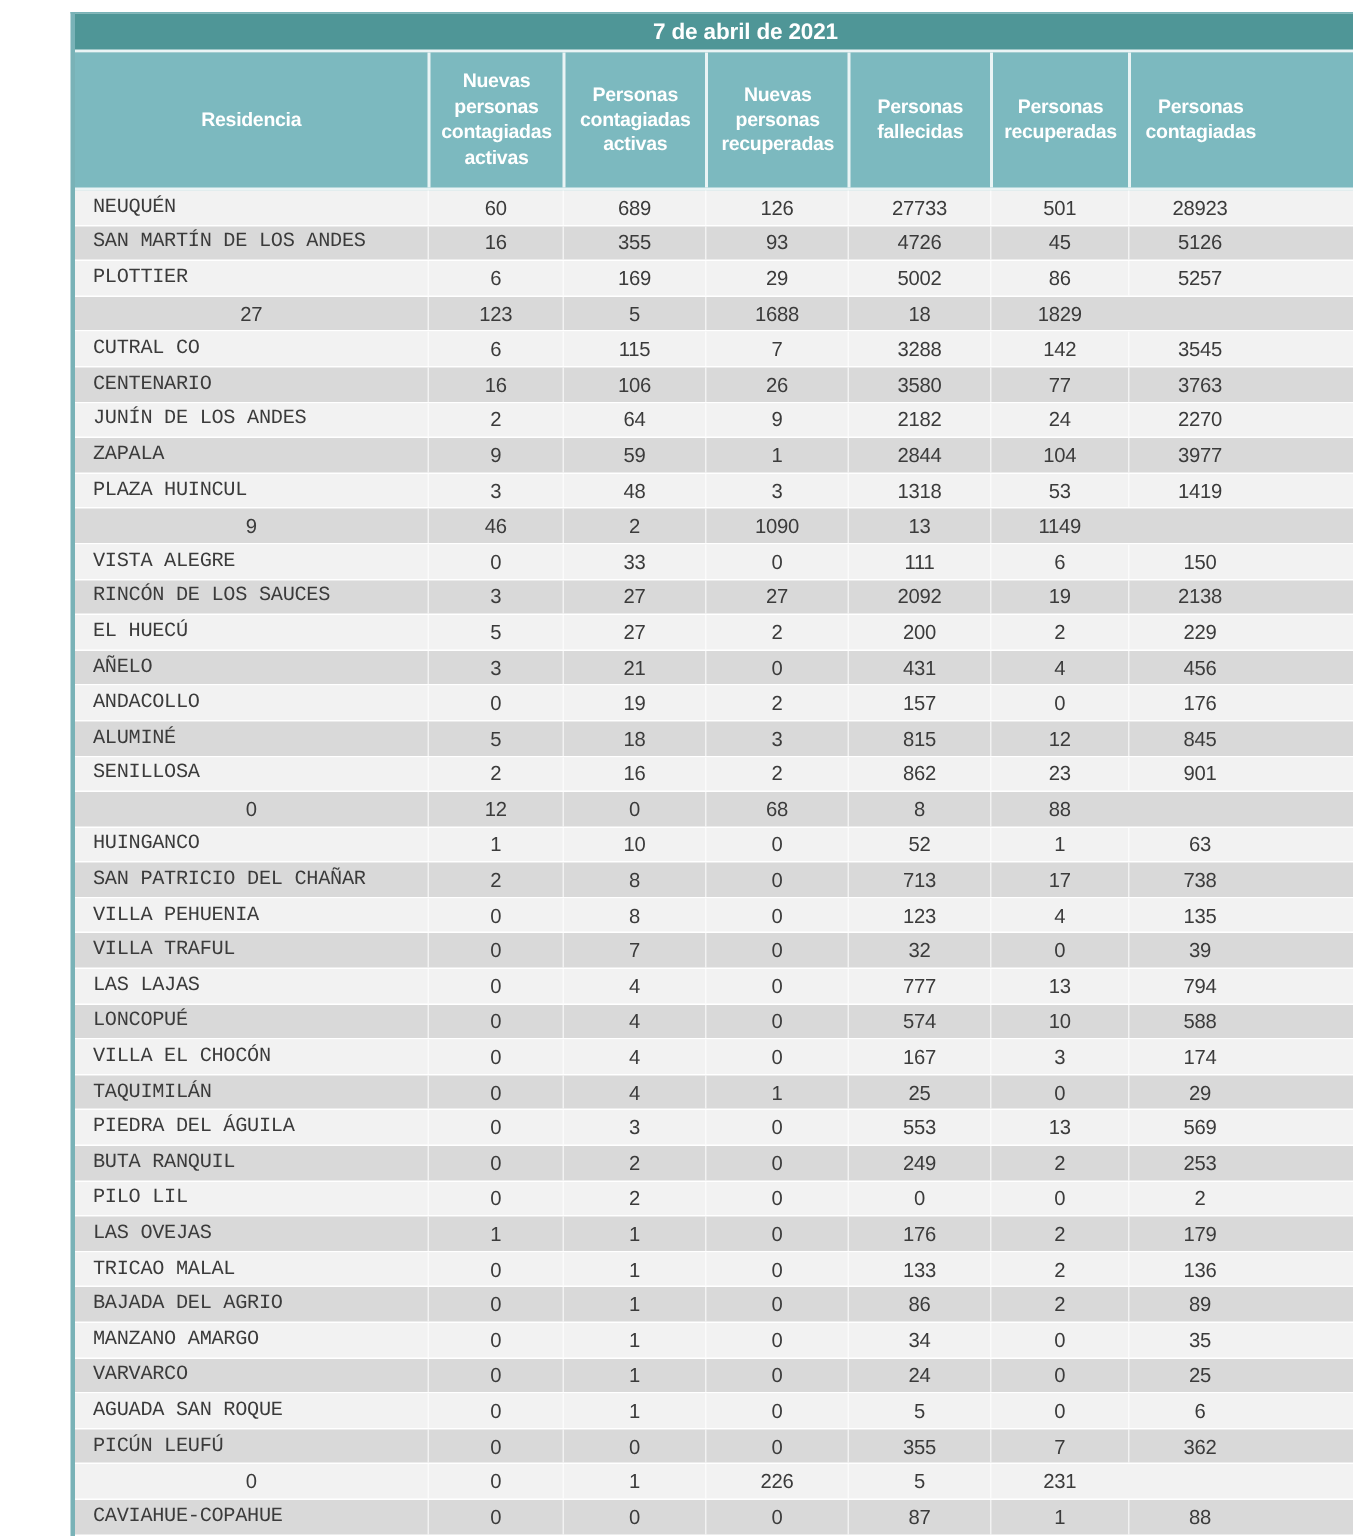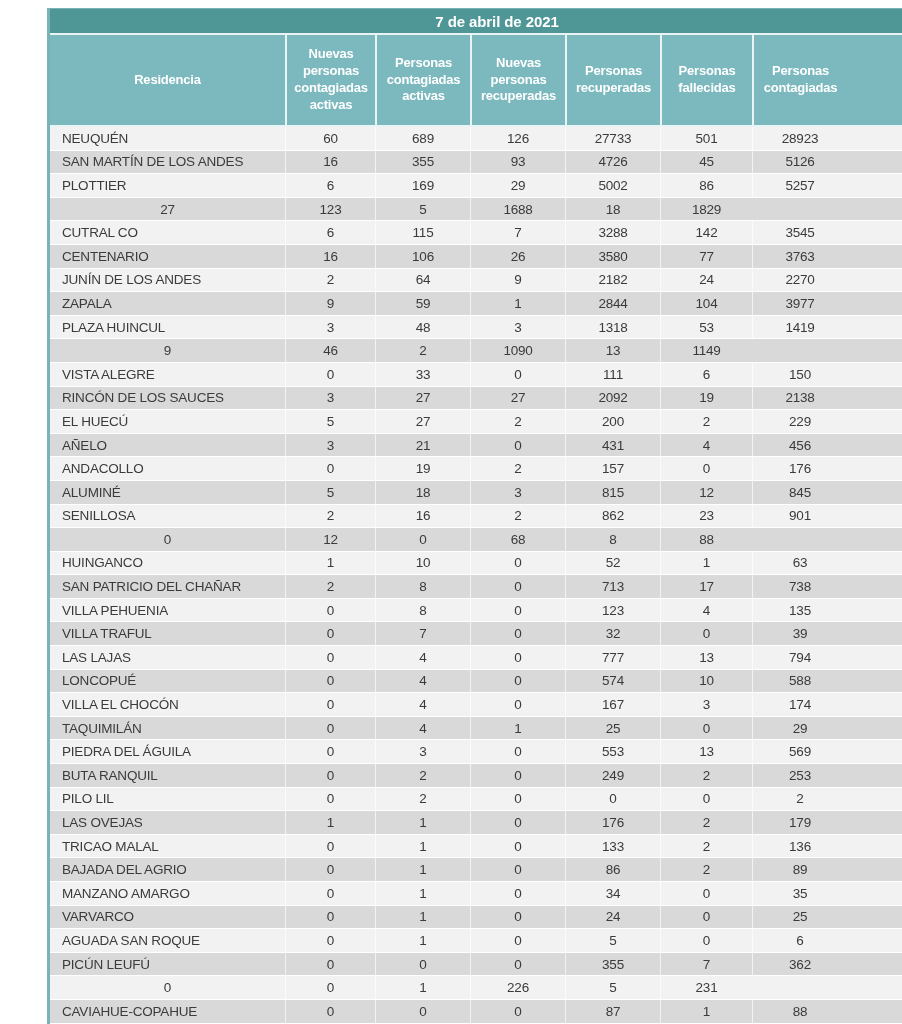--- a/index.html
+++ b/index.html
@@ -46,36 +46,36 @@
     height:23.6px;border-bottom:1px solid #ffffff;
   }
   .tbody .grid-row.light{background:var(--row-light);}
   .tbody .grid-row.dark{background:var(--row-dark);}
   .cell{
     font-size:13.5px;letter-spacing:-0.2px;
     display:flex;align-items:center;justify-content:center;
     overflow:hidden;white-space:nowrap;
   }
   .cell + .cell{border-left:1px solid rgba(255,255,255,0.65);}
-  .cell.name{justify-content:flex-start;padding-left:12px;}
+  .cell.name{justify-content:flex-start;padding-left:12px;font-family:Liberation Mono, monospace;}
 </style>
 </head>
 <body>
 
 <div class="table-wrap">
 
   <div class="date-bar">7 de abril de 2021</div>
 
   <div class="grid-row header-row">
     <div class="hcell">Residencia</div>
     <div class="hcell">Nuevas personas contagiadas activas</div>
     <div class="hcell">Personas contagiadas activas</div>
     <div class="hcell">Nuevas personas recuperadas</div>
+    <div class="hcell">Personas fallecidas</div>
     <div class="hcell">Personas recuperadas</div>
-    <div class="hcell">Personas fallecidas</div>
     <div class="hcell">Personas contagiadas</div>
   </div>
 
   <div class="tbody" id="table-body">
       <div class="grid-row light">
         <div class="cell name">NEUQUÉN</div>
         <div class="cell">60</div>
         <div class="cell">689</div>
         <div class="cell">126</div>
         <div class="cell">27733</div>

